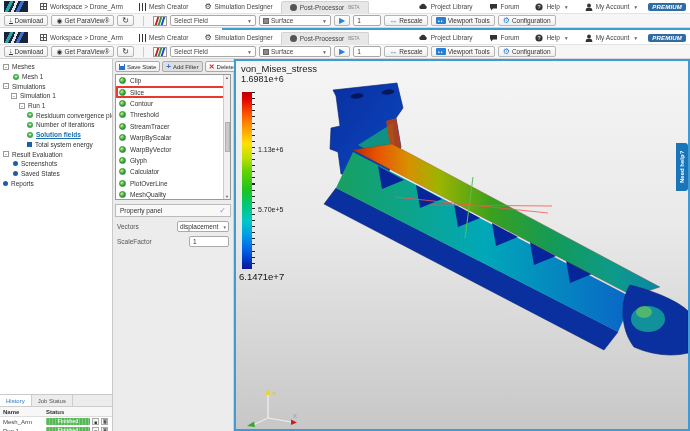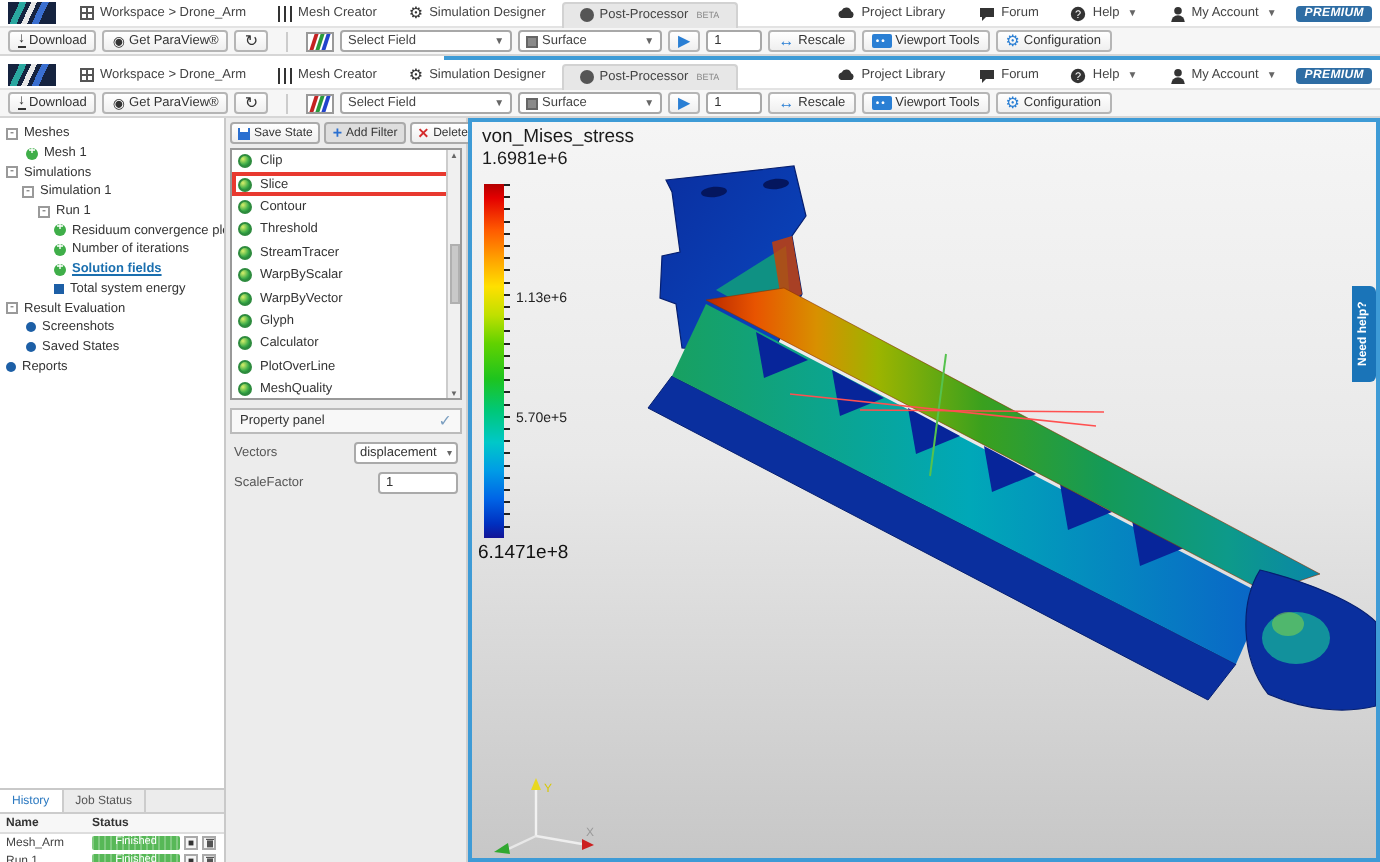--- a/index.html
+++ b/index.html
@@ -571,21 +571,21 @@
         <line x1="159" y1="136" x2="312" y2="152" stroke="#ff5050" stroke-width="0.8"></line>
         <line x1="194" y1="144" x2="316" y2="145" stroke="#ff5050" stroke-width="0.8"></line>
       </svg>
 
       <div class="legend-title">von_Mises_stress</div>
       <div class="legend-max">1.6981e+6</div>
       <div class="colorbar"></div>
       <div class="cb-ticks"></div>
       <div class="cb-label" style="top:85px">1.13e+6</div>
       <div class="cb-label" style="top:145px">5.70e+5</div>
-      <div class="legend-min">6.1471e+8</div>
+      <div class="legend-min">6.1471e+7</div>
 
       <svg class="triad" width="60" height="40" viewBox="0 0 60 40">
         <line x1="26" y1="31" x2="26" y2="7" stroke="#f2f2f2" stroke-width="1.2"></line>
         <line x1="26" y1="31" x2="49" y2="35" stroke="#eeeeee" stroke-width="1.2"></line>
         <line x1="26" y1="31" x2="11" y2="38" stroke="#e8e8e8" stroke-width="1.2"></line>
         <polygon points="49,32.5 55,35.5 49,38" fill="#cc2020"></polygon>
         <polygon points="12,34.5 5,39 13,40" fill="#30a830"></polygon>
         <polygon points="23.5,8 26,2 28.5,8" fill="#e8d820"></polygon>
         <text x="30" y="9" font-size="6" fill="#d8c800" font-family="Liberation Sans, sans-serif">Y</text>
         <text x="51" y="31" font-size="6" fill="#9a9a9a" font-family="Liberation Sans, sans-serif">X</text>

